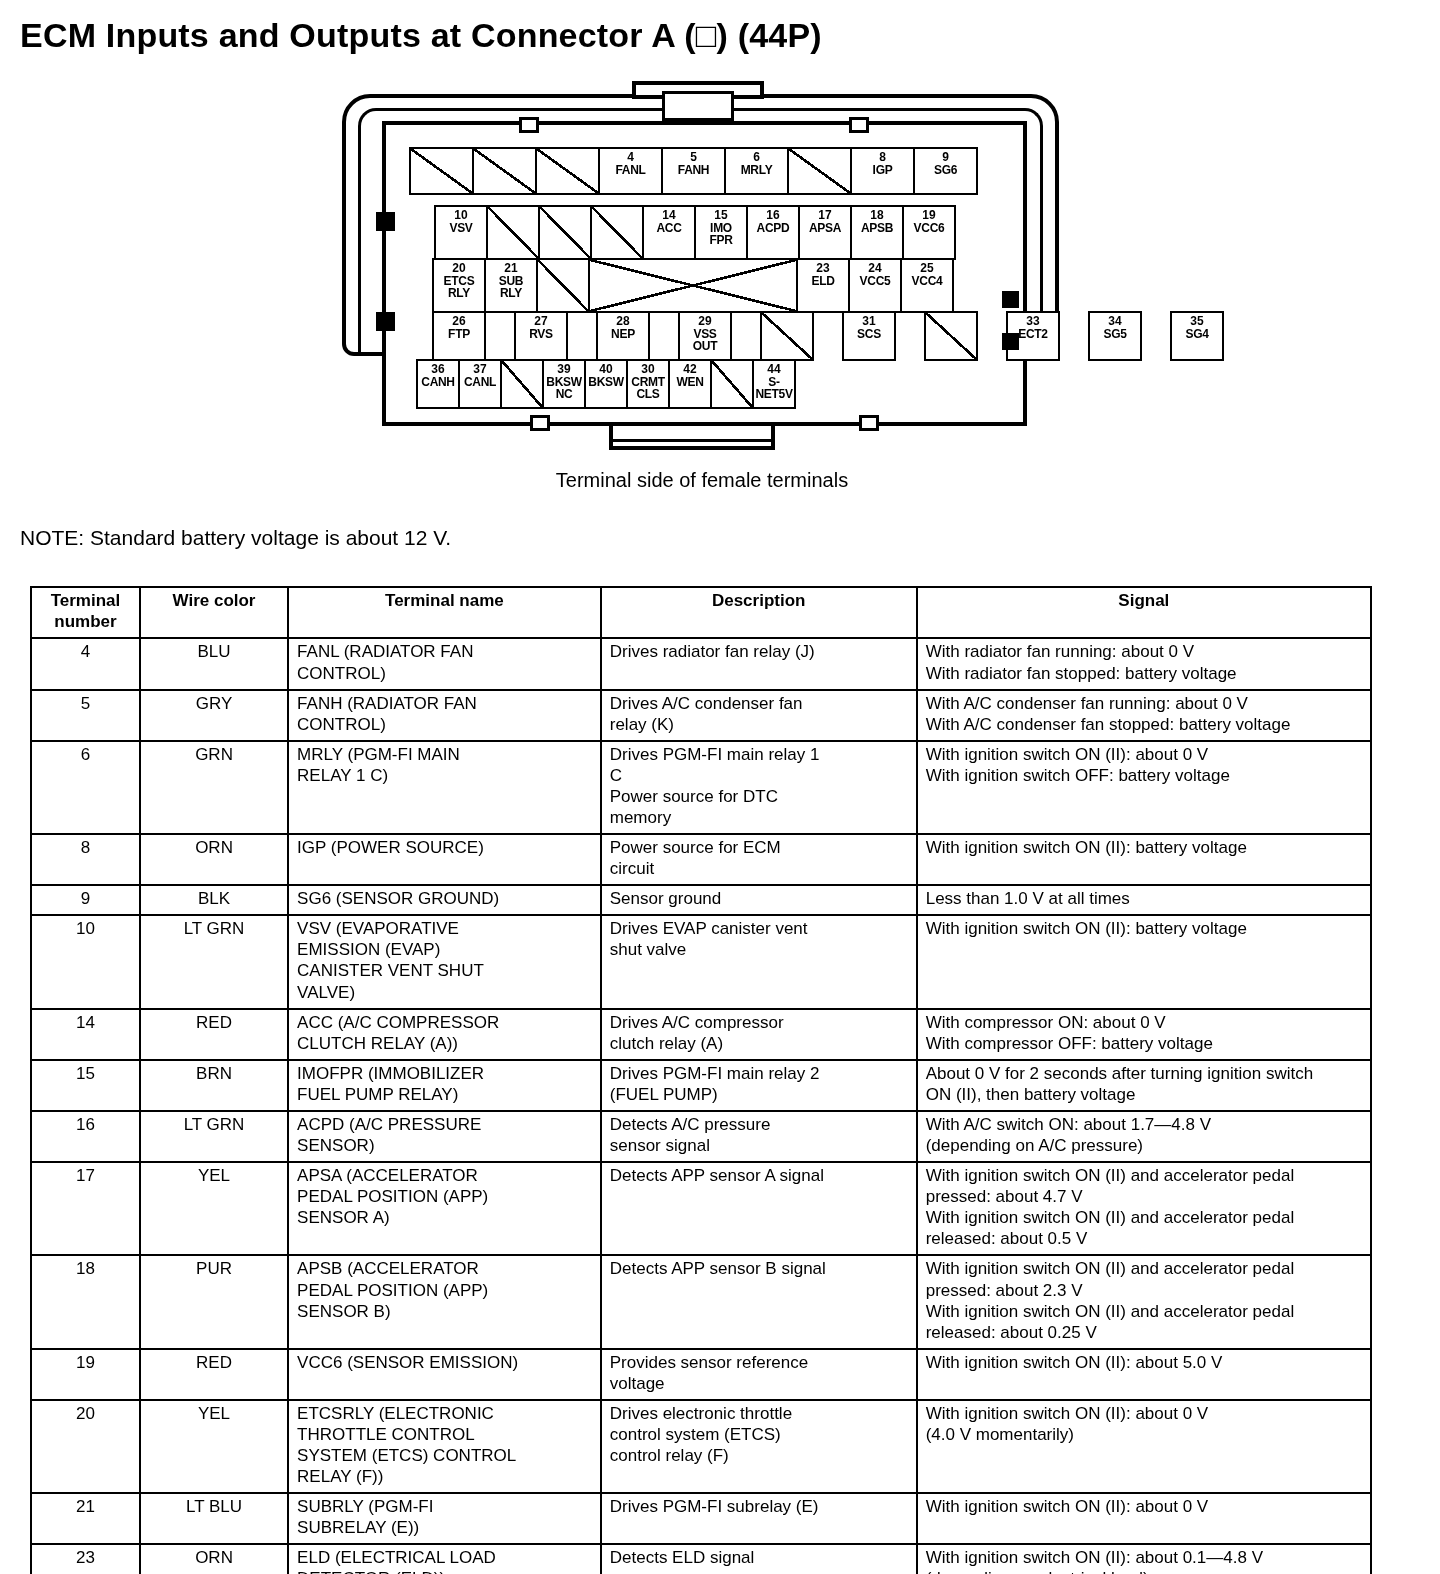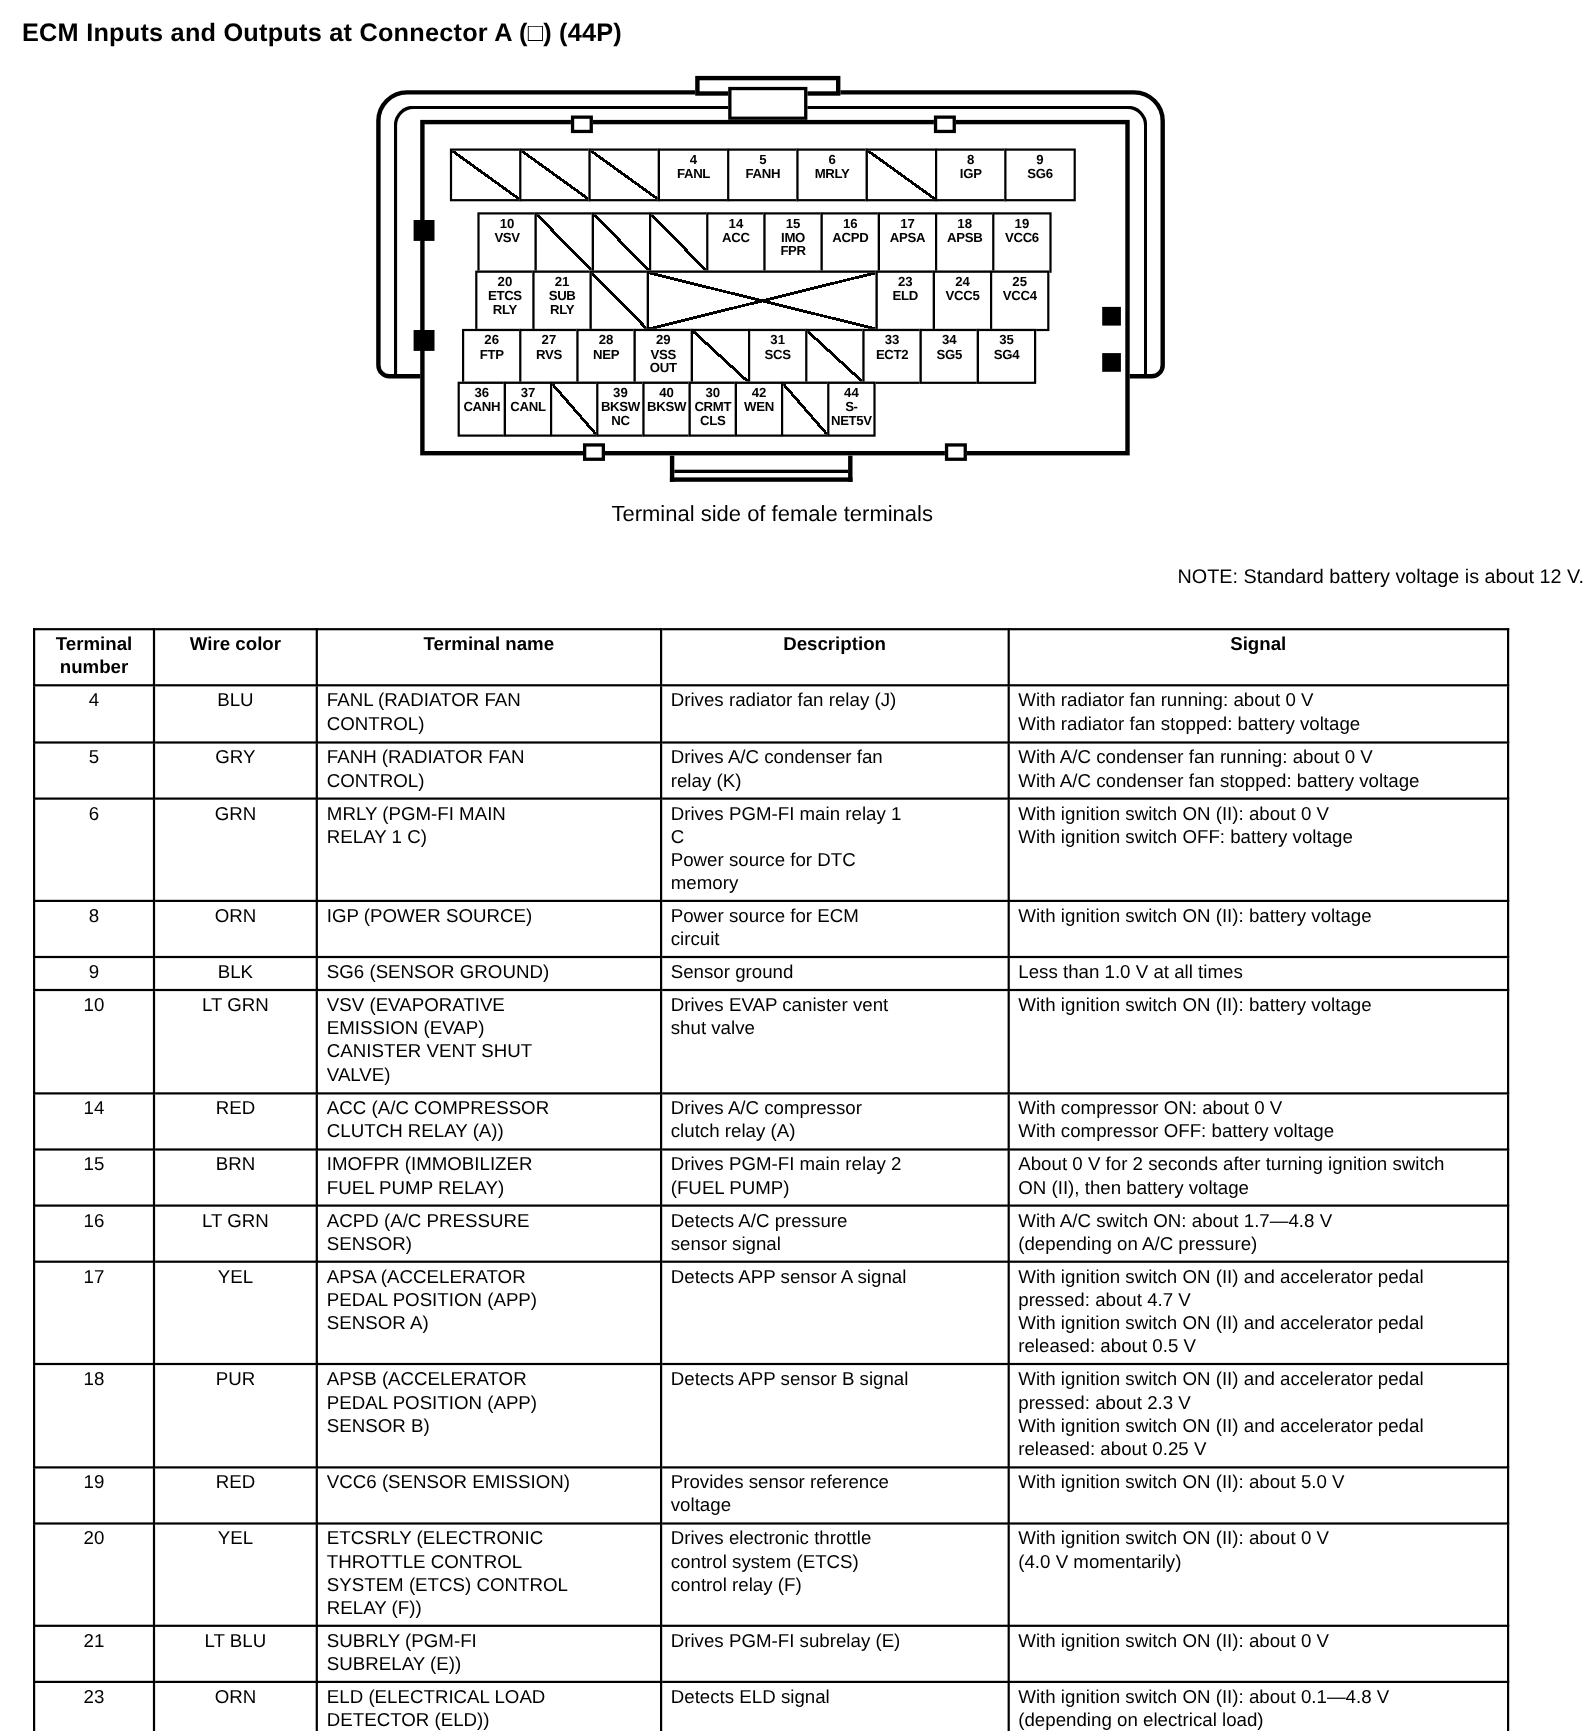--- a/index.html
+++ b/index.html
@@ -2,21 +2,21 @@
 <html><head>
 <meta charset="utf-8">
 <style>
   * { margin: 0; padding: 0; box-sizing: border-box; }
   html, body { background: #ffffff; }
   body {
     width: 1440px; height: 1574px; position: relative; overflow: hidden;
     font-family: "Liberation Sans", "DejaVu Sans", sans-serif; color: #000;
   }
   .page-title {
-    font-size: 23px; font-weight: bold; padding: 16px 0 0 20px; letter-spacing: 0.2px;
+    font-size: 34px; font-weight: bold; padding: 16px 0 0 20px; letter-spacing: 0.2px;
   }
 
   
   .connector-wrap { position: relative; width: 720px; height: 372px; margin: 26px 0 0 342px; }
   .housing-outer {
     position: absolute; left: 0; top: 13px; width: 717px; height: 262px;
     border: 4px solid #000; border-radius: 28px 28px 12px 12px; z-index: 1; background: #fff;
   }
   .housing-inner {
     position: absolute; left: 16px; top: 27px; width: 685px; height: 248px;
@@ -74,26 +74,26 @@
       linear-gradient(to top right,
         transparent calc(50% - 1.3px), #000 calc(50% - 1.3px),
         #000 calc(50% + 1.3px), transparent calc(50% + 1.3px)),
       linear-gradient(to bottom right,
         transparent calc(50% - 1.3px), #000 calc(50% - 1.3px),
         #000 calc(50% + 1.3px), transparent calc(50% + 1.3px));
   }
   .pin-row-1 { left: 23px; top: 22px; }  .pin-row-1 .cav { width: 65px; height: 48px; }
   .pin-row-2 { left: 48px; top: 80px; }  .pin-row-2 .cav { width: 54px; height: 55px; }
   .pin-row-3 { left: 46px; top: 133px; } .pin-row-3 .cav { width: 54px; height: 55px; }
-  .pin-row-4 { left: 34px; top: 186px; } .pin-row-4 .cav { width: 54px; height: 50px; }
+  .pin-row-4 { left: 46px; top: 186px; gap: 30px; } .pin-row-4 .cav { width: 54px; height: 50px; }
   .pin-row-5 { left: 30px; top: 234px; } .pin-row-5 .cav { width: 44px; height: 50px; }
   .pin-row-3 .xcell { width: 210px; }
 
   .diagram-caption { width: 720px; margin: 16px 0 0 342px; text-align: center; font-size: 20px; }
-  .note-text { margin: 34px 0 0 20px; font-size: 18px; text-align: right; }
+  .note-text { margin: 34px 0 0 20px; font-size: 21px; }
 
   
   table.terms {
     border-collapse: collapse; table-layout: fixed;
     margin: 36px 0 0 30px; width: 1342px;
   }
   table.terms th, table.terms td {
     border: 2px solid #000; vertical-align: top; white-space: pre-line;
   }
   table.terms th {

